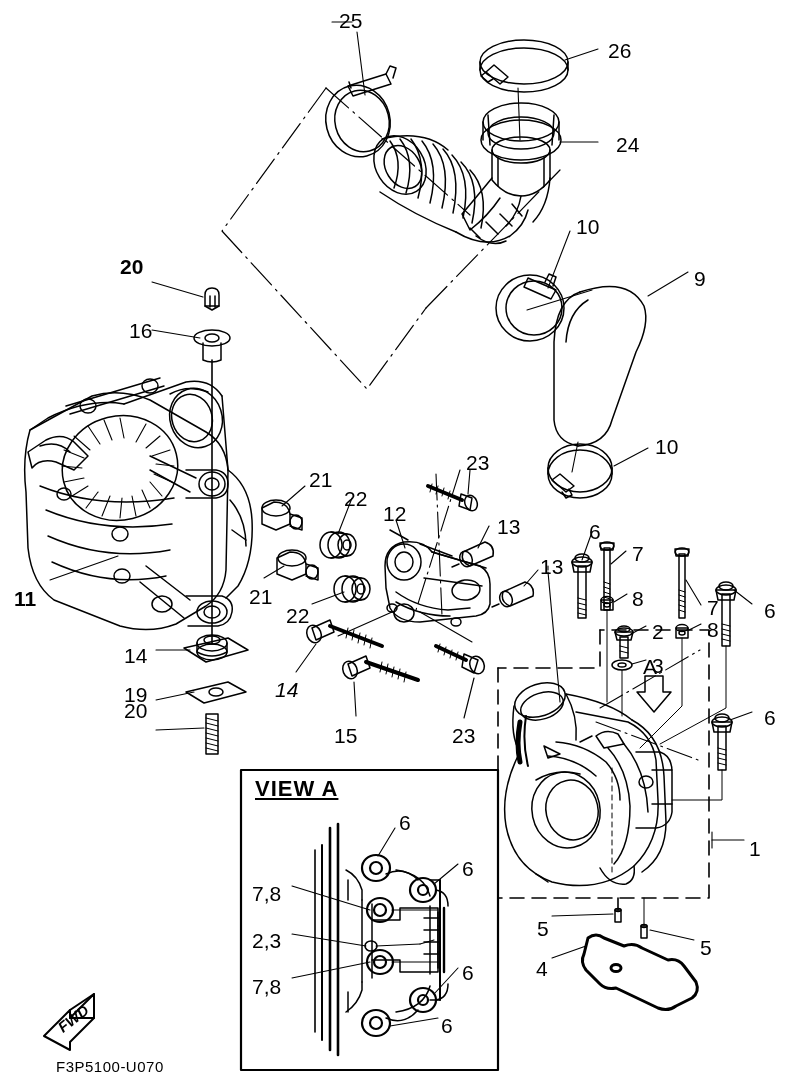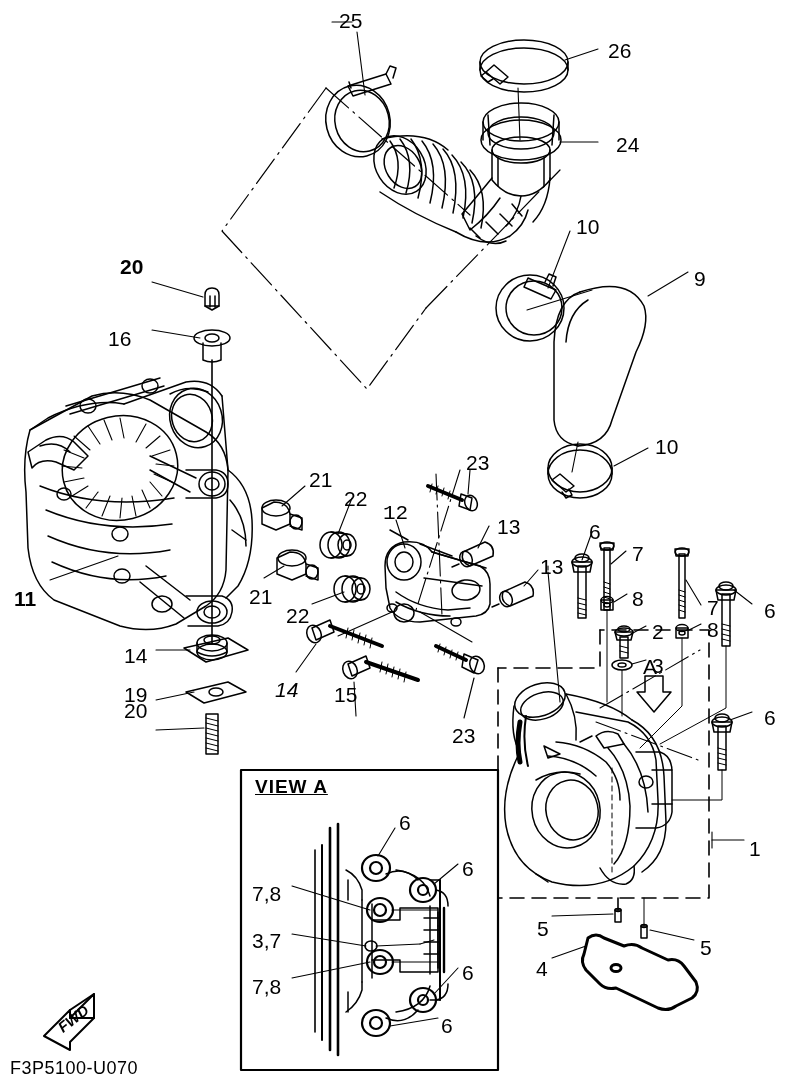--- a/index.html
+++ b/index.html
@@ -1,21 +1,21 @@
 <!DOCTYPE html>
 <html><head>
 <meta charset="utf-8">
 <style>
   html,body{margin:0;padding:0;background:#fff;}
   body{width:789px;height:1090px;font-family:"Liberation Sans",sans-serif;position:relative;overflow:hidden;}
   #sheet{position:absolute;left:0;top:0;width:634px;height:1090px;}
   #sheet svg{position:absolute;left:0;top:0;}
   .lbl{position:absolute;font-family:"Liberation Sans",sans-serif;font-size:21px;color:#000;line-height:1;white-space:nowrap;}
-  .viewa-title{position:absolute;font-size:19px;font-weight:bold;letter-spacing:1px;text-decoration:underline;}
-  .partno{position:absolute;font-size:18px;letter-spacing:0.5px;}
+  .viewa-title{position:absolute;font-size:22px;font-weight:bold;letter-spacing:1px;text-decoration:underline;}
+  .partno{position:absolute;font-size:15px;letter-spacing:0.5px;margin-left:46px;}
   .fwdtxt{position:absolute;font-size:15px;font-weight:bold;font-style:italic;}
   .aletter{position:absolute;font-size:21px;}
 </style>
 </head>
 <body>
 
 <div id="sheet">
 
 <svg width="789" height="1090" viewBox="0 0 789 1090">
   <g fill="none" stroke="#000" stroke-width="1.5" stroke-linecap="round" stroke-linejoin="round">
@@ -631,55 +631,55 @@
 
   </g>
 </svg>
 
 <div class="lbl" style="left:339px;top:10px;">25</div>
 <div class="lbl" style="left:608px;top:40px;">26</div>
 <div class="lbl" style="left:616px;top:134px;">24</div>
 <div class="lbl" style="left:576px;top:216px;">10</div>
 <div class="lbl" style="left:694px;top:268px;">9</div>
 <div class="lbl" style="left:120px;top:256px;font-weight:bold;">20</div>
-<div class="lbl" style="left:108px;top:320px;margin-top:8px;">16</div>
+<div class="lbl" style="left:129px;top:320px;">16</div>
 <div class="lbl" style="left:655px;top:436px;">10</div>
 <div class="lbl" style="left:466px;top:452px;">23</div>
 <div class="lbl" style="left:309px;top:469px;">21</div>
 <div class="lbl" style="left:344px;top:488px;">22</div>
-<div class="lbl" style="left:383px;top:503px;font-family:Liberation Mono, monospace;">12</div>
+<div class="lbl" style="left:383px;top:503px;">12</div>
 <div class="lbl" style="left:497px;top:516px;">13</div>
 <div class="lbl" style="left:589px;top:521px;">6</div>
 <div class="lbl" style="left:632px;top:543px;">7</div>
 <div class="lbl" style="left:14px;top:588px;font-weight:bold;">11</div>
 <div class="lbl" style="left:632px;top:588px;">8</div>
 <div class="lbl" style="left:540px;top:556px;">13</div>
 <div class="lbl" style="left:707px;top:597px;">7</div>
 <div class="lbl" style="left:764px;top:600px;">6</div>
 <div class="lbl" style="left:249px;top:586px;">21</div>
 <div class="lbl" style="left:286px;top:605px;">22</div>
 <div class="lbl" style="left:652px;top:621px;">2</div>
 <div class="lbl" style="left:652px;top:655px;">3</div>
 <div class="lbl" style="left:707px;top:619px;">8</div>
 <div class="lbl" style="left:124px;top:645px;">14</div>
 <div class="lbl" style="left:275px;top:679px;font-style:italic;">14</div>
 <div class="lbl" style="left:764px;top:707px;">6</div>
 <div class="lbl" style="left:124px;top:700px;">20</div>
 <div class="lbl" style="left:452px;top:725px;">23</div>
-<div class="lbl" style="left:334px;top:684px;">15</div>
+<div class="lbl" style="left:334px;top:725px;">15</div>
 <div class="lbl" style="left:124px;top:684px;">19</div>
 <div class="lbl" style="left:749px;top:838px;">1</div>
 <div class="lbl" style="left:537px;top:918px;">5</div>
 <div class="lbl" style="left:700px;top:937px;">5</div>
 <div class="lbl" style="left:536px;top:958px;">4</div>
 
 <div class="lbl" style="left:399px;top:812px;">6</div>
 <div class="lbl" style="left:462px;top:858px;">6</div>
 <div class="lbl" style="left:252px;top:883px;">7,8</div>
-<div class="lbl" style="left:252px;top:930px;">3,7</div>
+<div class="lbl" style="left:252px;top:930px;">2,3</div>
 <div class="lbl" style="left:252px;top:976px;">7,8</div>
 <div class="lbl" style="left:462px;top:962px;">6</div>
 <div class="lbl" style="left:441px;top:1015px;">6</div>
 
 <div class="viewa-title" style="left:255px;top:776px;">VIEW A</div>
 <div class="aletter" style="left:643px;top:655px;">A</div>
 <div class="partno" style="left:10px;top:1058px;">F3P5100-U070</div>
 <div class="fwdtxt" style="left:56px;top:1010px;transform:rotate(-38deg);">FWD</div>
 
 </div>

